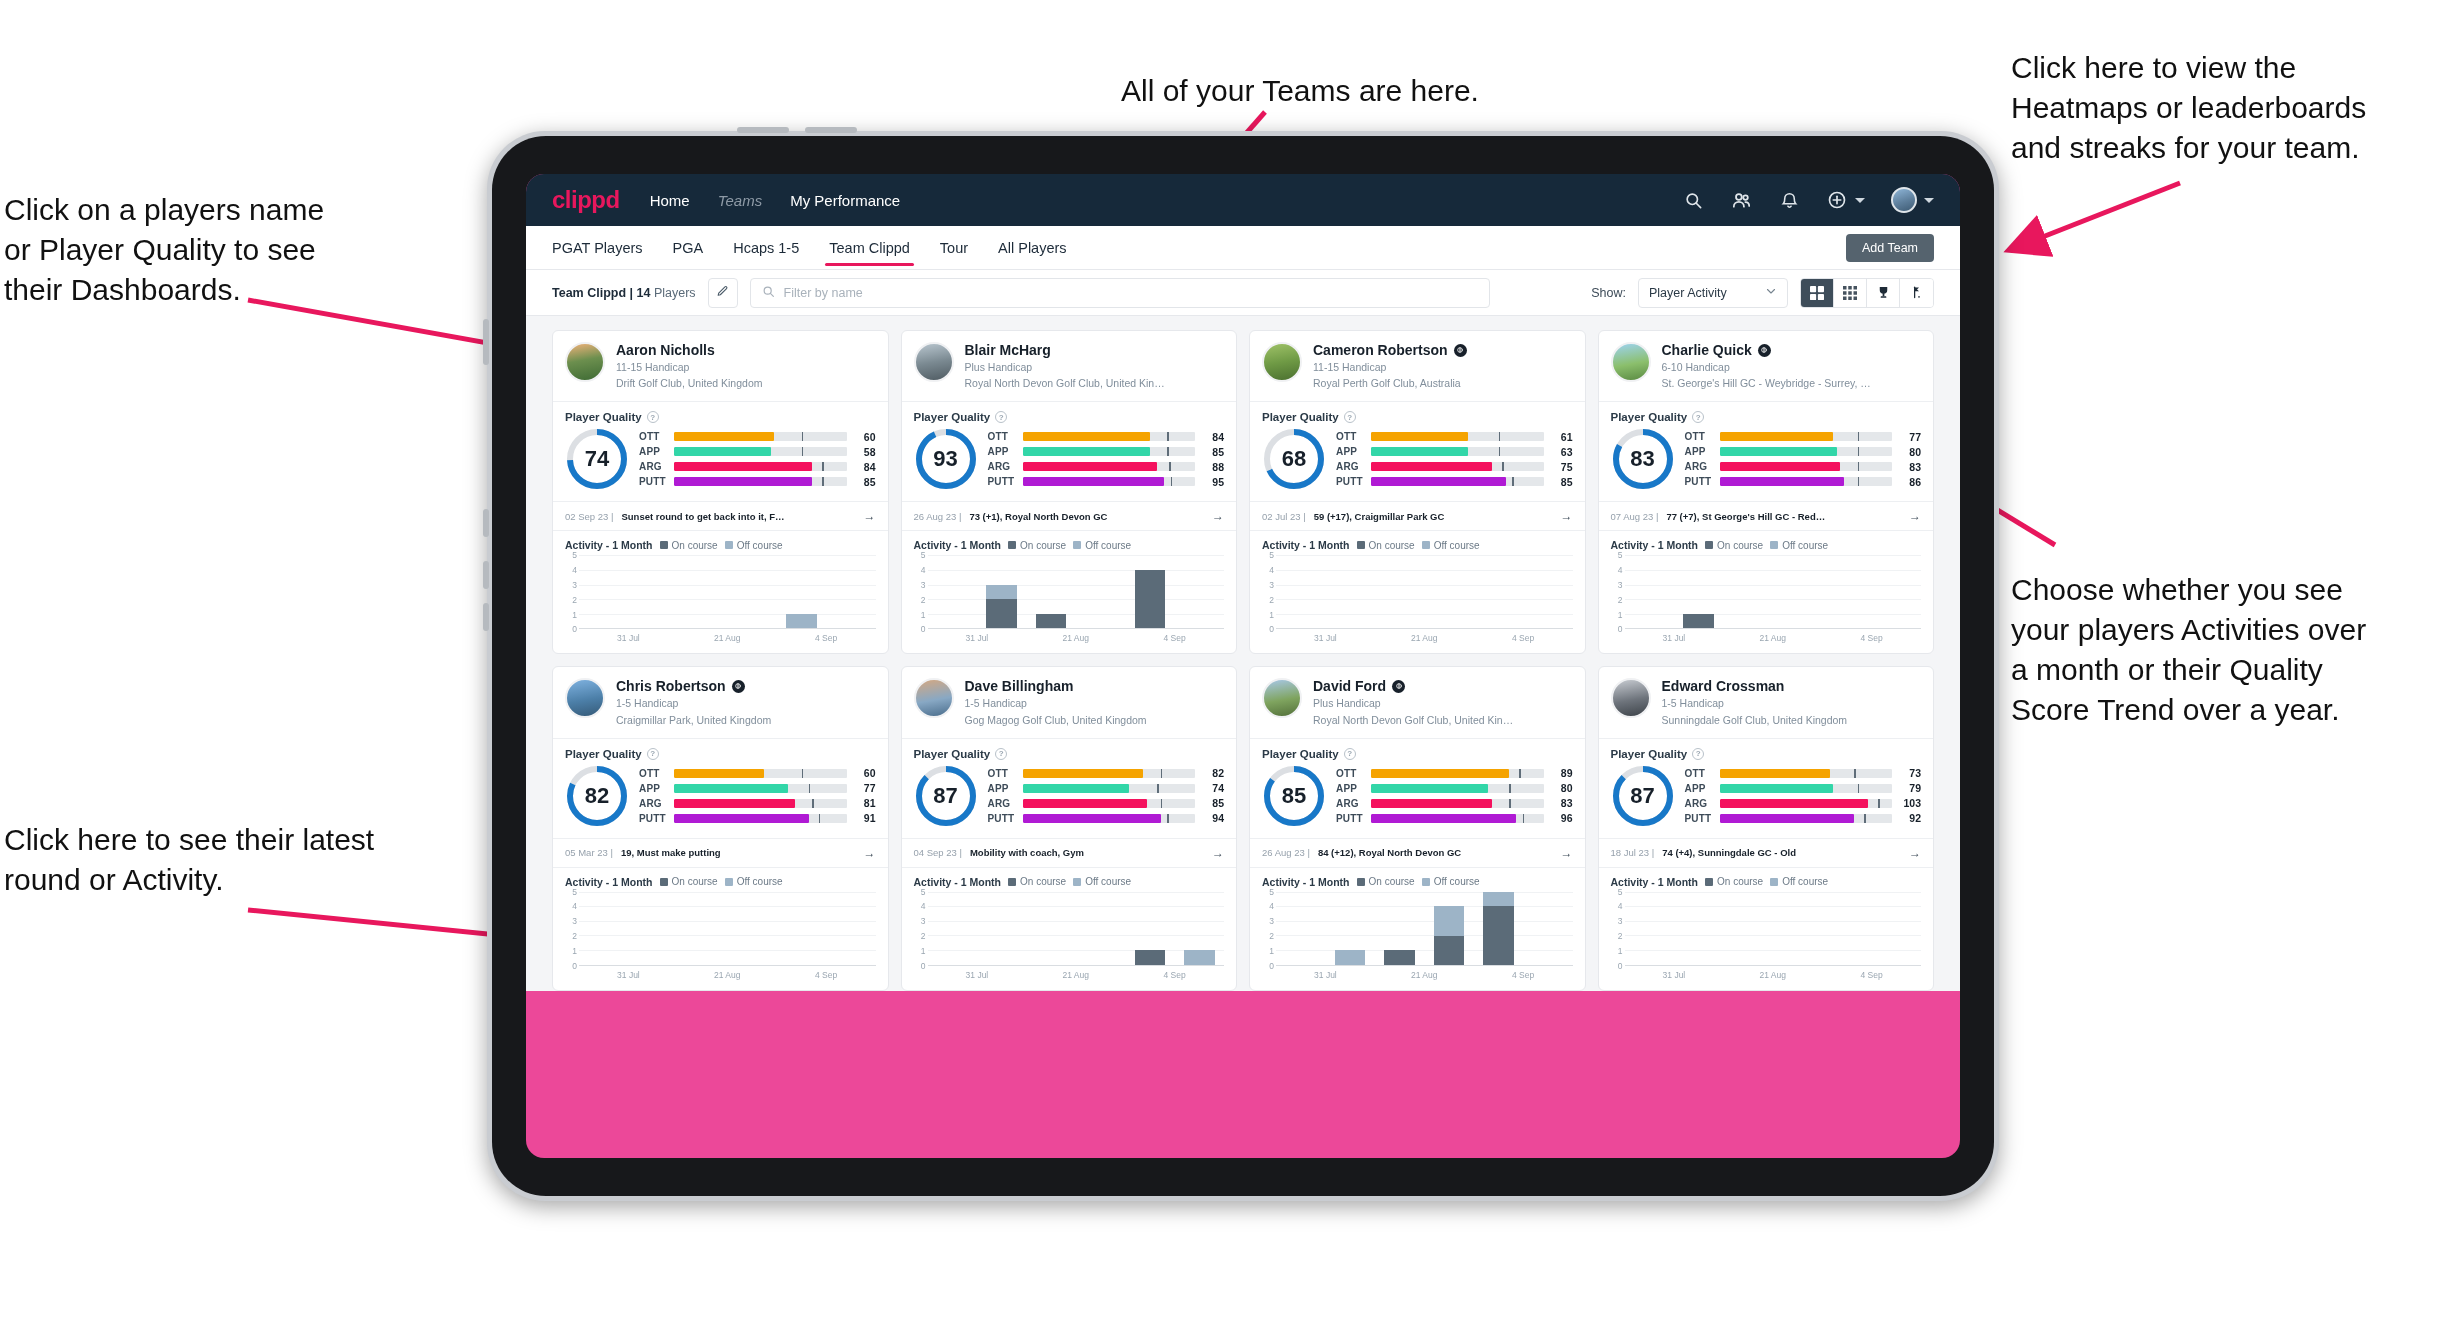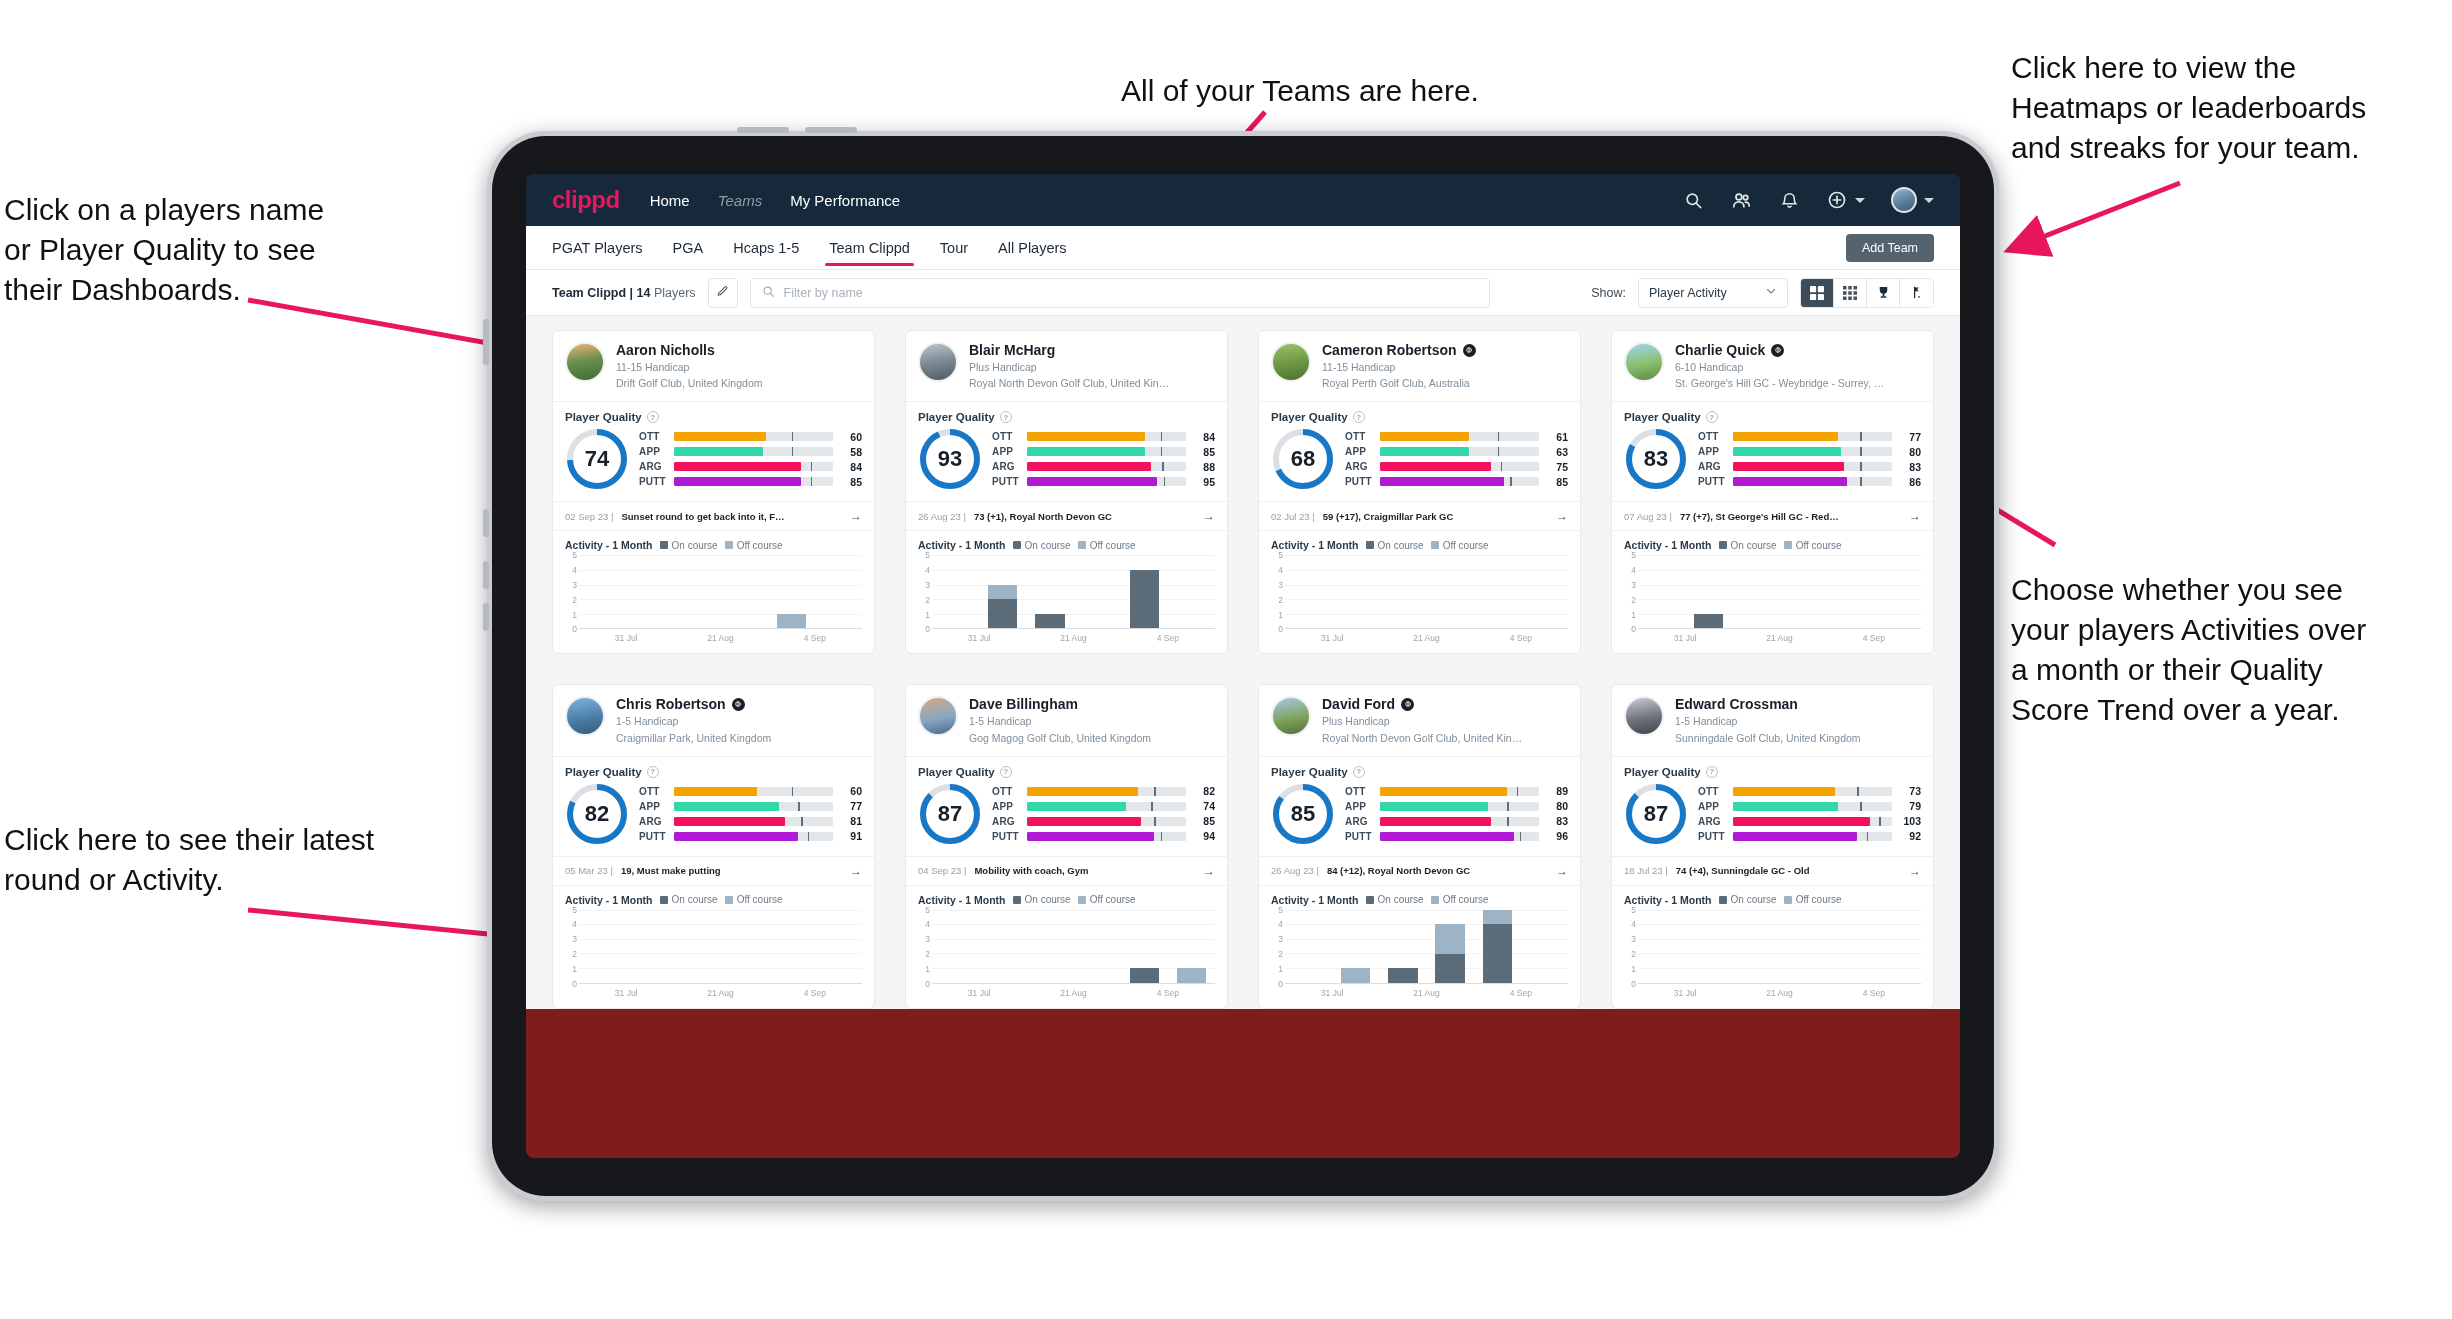--- a/index.html
+++ b/index.html
@@ -34,22 +34,22 @@
   }
   #bezel {
     width: 100%; height: 100%;
     background: #17181b;
     border-radius: 54px;
     padding: 38px 34px;
     position: relative;
   }
   #screen {
     width: 100%; height: 100%;
-    background: #7f1d1d;
-    border-radius: 8px;
+    background: #ec4899;
+    border-radius: 18px;
     overflow: hidden;
     position: relative;
   }
   .btn-side {
     position: absolute; background: #b6babf; border-radius: 3px;
   }
 
   
   .navbar {
     height: 52px; background: #16293a;
@@ -123,21 +123,21 @@
   .select .chev { margin-left:auto; }
   .viewgroup { display:flex; border:1px solid #e2e5e9; border-radius:4px; overflow:hidden; height:30px; }
   .viewbtn { width:33px;height:100%;display:flex;align-items:center;justify-content:center;
              background:#fff;border-right:1px solid #e2e5e9; }
   .viewbtn:last-child { border-right:none; }
   .viewbtn.sel { background:#3e4d5a; }
 
   
   .cards {
     padding: 14px 26px 0; display:grid;
-    grid-template-columns: repeat(4, 1fr); gap: 30px;
+    grid-template-columns: repeat(4, 1fr); gap: 12px;
     background:#f4f5f7;
   }
   .card {
     background:#ffffff; border:1px solid #e6e8ec; border-radius:6px;
     overflow:hidden; display:flex; flex-direction:column;
   }
   .card-head { display:flex; gap:11px; padding:11px 12px; align-items:flex-start;
                border-bottom:1px solid #edeff2; }
   .pavatar { width:40px;height:40px;border-radius:50%;flex:none;border:2px solid #f0f1f3; }
   .pname { font-size:14px; font-weight:700; color:#17202a; display:flex; align-items:center; gap:6px; }

